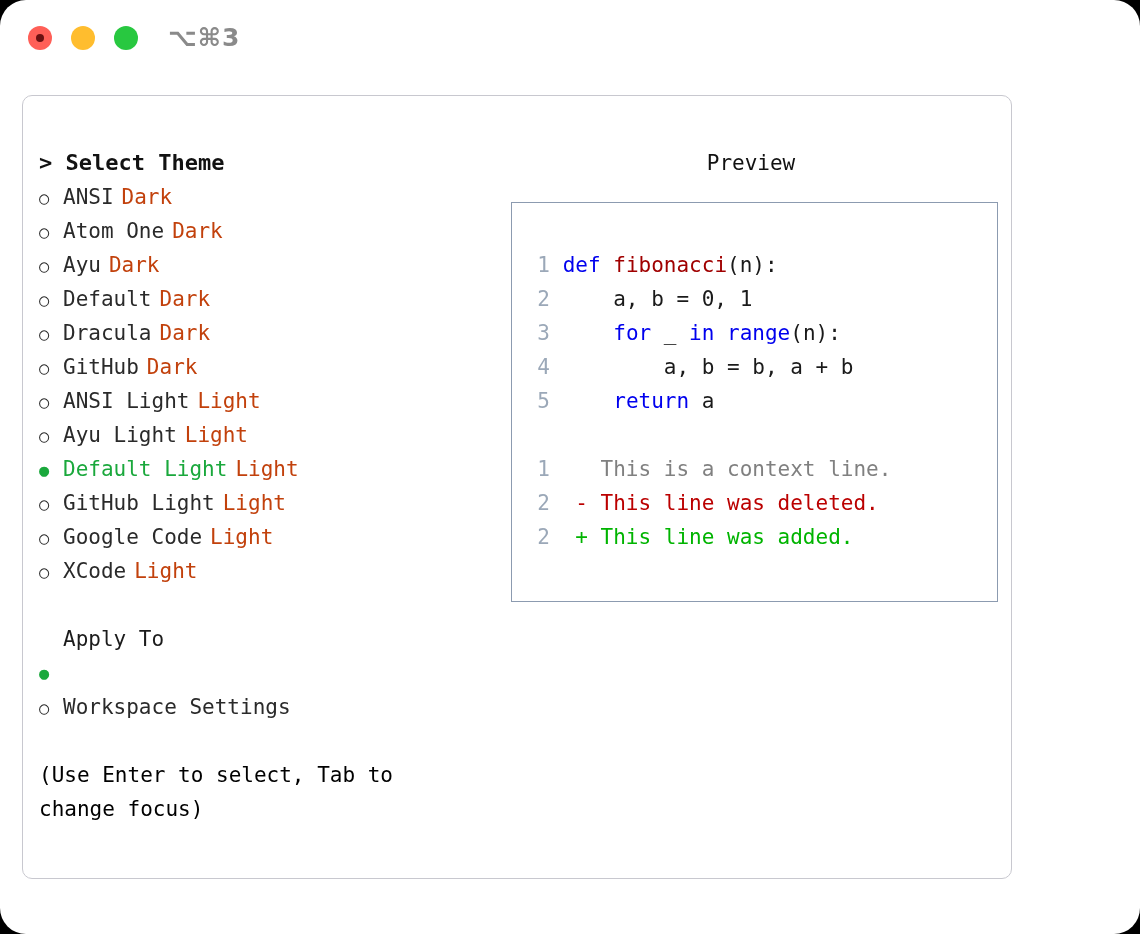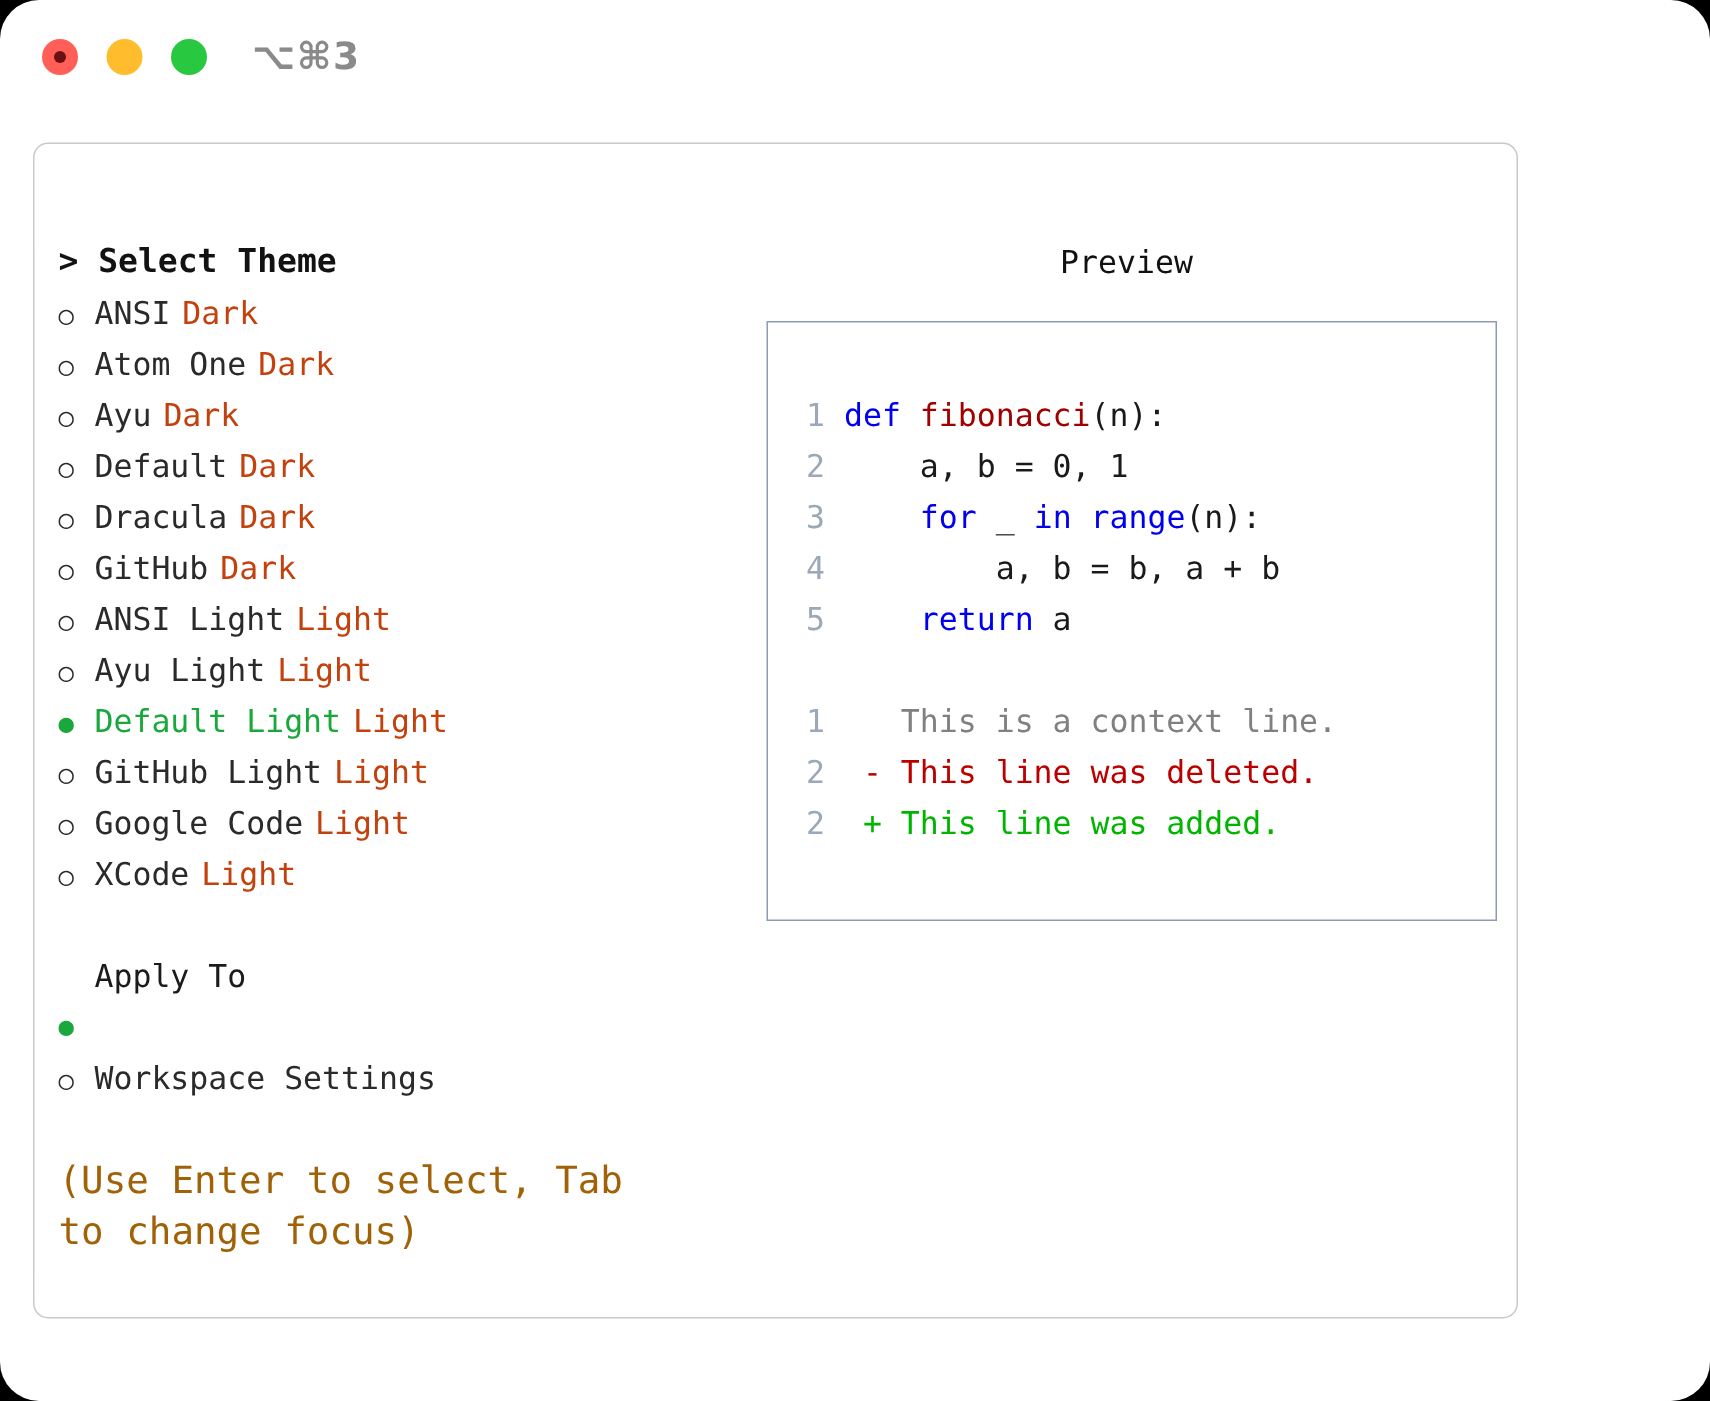--- a/index.html
+++ b/index.html
@@ -74,21 +74,21 @@
     top: 95px;
     width: 990px;
     height: 784px;
     border: 1.5px solid #c8c8cf;
     border-radius: 10px;
     box-sizing: border-box;
   }
 
   .cols {
     position: absolute;
-    left: 0; top: 12px;
+    left: 0; top: 0;
     width: 100%; height: 100%;
   }
 
   
   .left-col {
     position: absolute;
     left: 16px;
     top: 50px;
     width: 470px;
   }
@@ -136,23 +136,23 @@
     line-height: 34px;
     height: 34px;
     padding-left: 24px;
     white-space: pre;
   }
 
   .spacer-lg { height: 34px; }
 
   .hint {
     margin-top: 34px;
-    font-size: 25px;
-    line-height: 34px;
-    color: #a16207;
+    font-size: 21px;
+    line-height: 34px;
+    color: #000000;
     width: 400px;
   }
 
   
   .right-col {
     position: absolute;
     left: 478px;
     top: 50px;
     width: 500px;
   }

